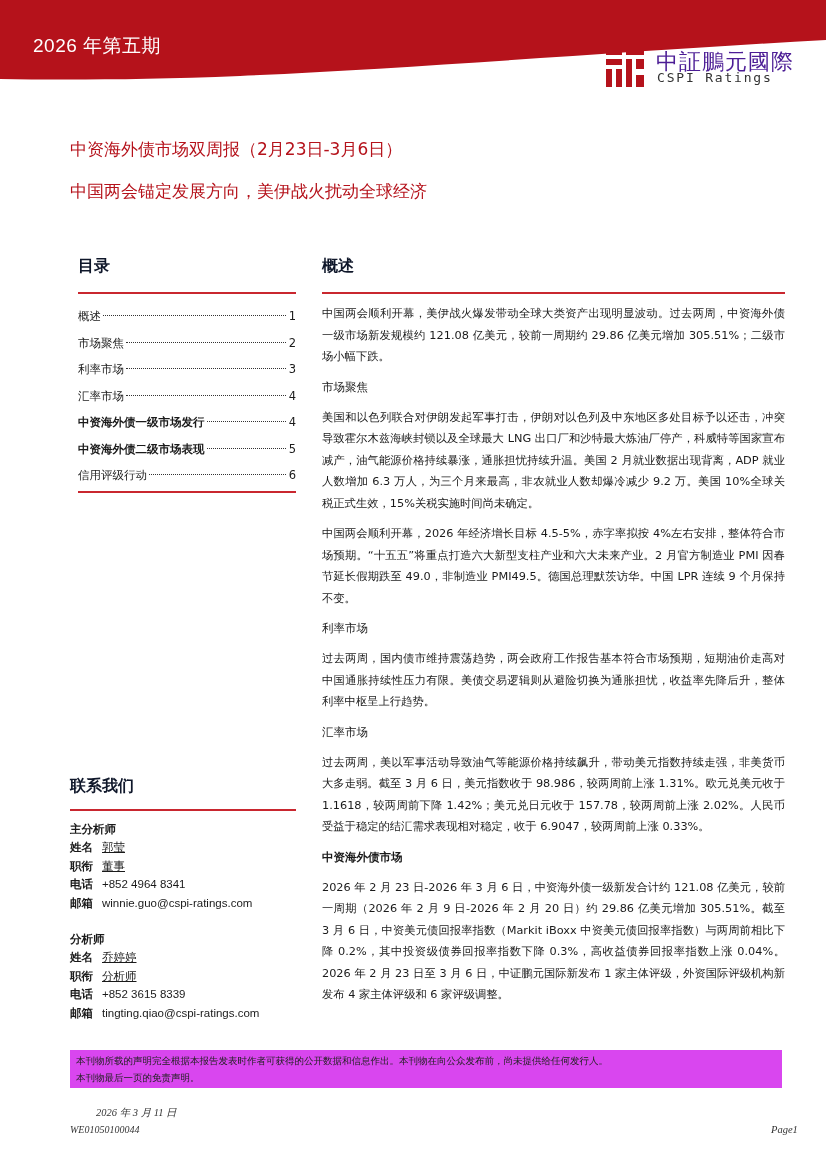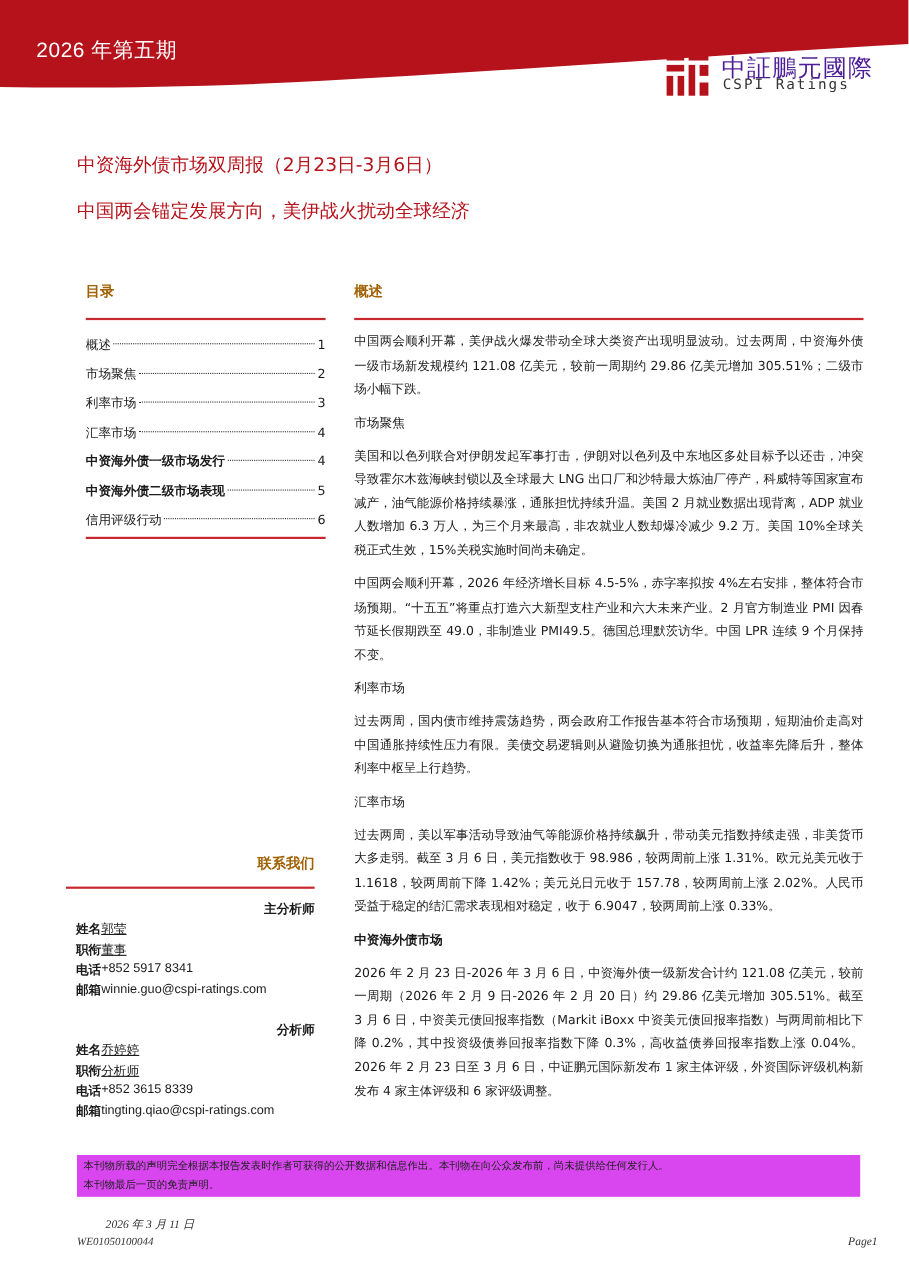--- a/index.html
+++ b/index.html
@@ -10,37 +10,37 @@
   .issue-label { position: absolute; left: 33px; top: 33px; color: #ffffff; font-family: "Liberation Sans", sans-serif; font-size: 19px; letter-spacing: 0.5px; }
 
   .logo { position: absolute; left: 604px; top: 45px; width: 190px; height: 46px; }
   .logo-mark { position: absolute; left: 0; top: 2px; width: 42px; height: 42px; }
   .logo-cn { position: absolute; left: 52px; top: 2px; font-size: 22px; color: #4c1d95; letter-spacing: 1px; white-space: nowrap; }
   .logo-en { position: absolute; left: 53px; top: 25px; font-family: "DejaVu Sans Mono", monospace; font-size: 13px; color: #333333; letter-spacing: 1.8px; white-space: nowrap; }
 
   .report-title { position: absolute; left: 70px; top: 138px; font-size: 17px; color: #b5121b; white-space: nowrap; }
   .report-subtitle { position: absolute; left: 70px; top: 180px; font-size: 17px; color: #b5121b; white-space: nowrap; }
 
-  .section-heading { font-size: 13px; color: #a16207; font-weight: bold; }
+  .section-heading { font-size: 16px; color: #0f172a; font-weight: bold; }
   .red-rule { height: 2px; background: #c9272f; }
 
   
   .toc { position: absolute; left: 78px; top: 256px; width: 218px; }
   .toc .section-heading { margin-bottom: 15px; }
   .toc .red-rule { margin-bottom: 9px; }
   .toc-list { list-style: none; }
   .toc-item { display: flex; align-items: baseline; font-size: 11.5px; height: 26.5px; line-height: 26.5px; color: #1a1a1a; cursor: pointer; }
   .toc-item .toc-label { white-space: nowrap; }
   .toc-item .toc-dots { flex: 1; border-bottom: 1.5px dotted #333; margin: 0 2px; transform: translateY(-4px); }
   .toc-item .toc-page { width: 8px; text-align: right; }
   .toc-item.bold .toc-label { font-weight: bold; }
   .toc-bottom-rule { margin-top: 2px; }
 
   
-  .contact { position: absolute; left: 60px; top: 776px; width: 226px; text-align: right; }
+  .contact { position: absolute; left: 70px; top: 776px; width: 226px; }
   .contact .section-heading { margin-bottom: 12px; }
   .contact .red-rule { margin-bottom: 9px; }
   .contact-group { margin-bottom: 18px; }
   .contact-role { font-size: 11.5px; font-weight: bold; height: 18px; line-height: 18px; }
   .contact-row { display: flex; font-size: 11.5px; height: 18.5px; line-height: 18.5px; }
   .contact-key { width: 32px; font-weight: bold; flex-shrink: 0; }
   .contact-val { white-space: nowrap; font-family: "Liberation Sans", sans-serif; }
   .contact-val.cn { font-family: "DejaVu Sans", sans-serif; text-decoration: underline; }
 
   
@@ -138,21 +138,21 @@
     <div class="contact-row">
       <span class="contact-key">姓名</span>
       <span class="contact-val cn">郭莹</span>
     </div>
     <div class="contact-row">
       <span class="contact-key">职衔</span>
       <span class="contact-val cn">董事</span>
     </div>
     <div class="contact-row">
       <span class="contact-key">电话</span>
-      <span class="contact-val">+852 5917 8341</span>
+      <span class="contact-val">+852 4964 8341</span>
     </div>
     <div class="contact-row">
       <span class="contact-key">邮箱</span>
       <span class="contact-val">winnie.guo@cspi-ratings.com</span>
     </div>
   </div>
 
   <div class="contact-group">
     <div class="contact-role">分析师</div>
     <div class="contact-row">

